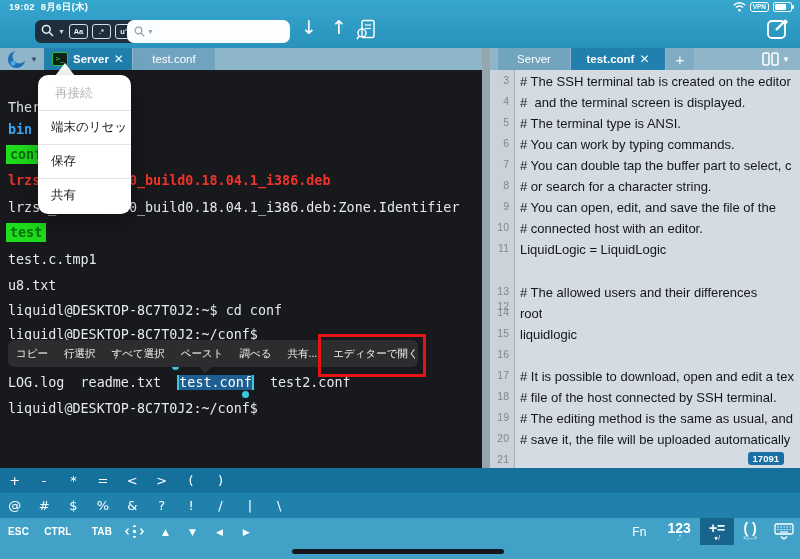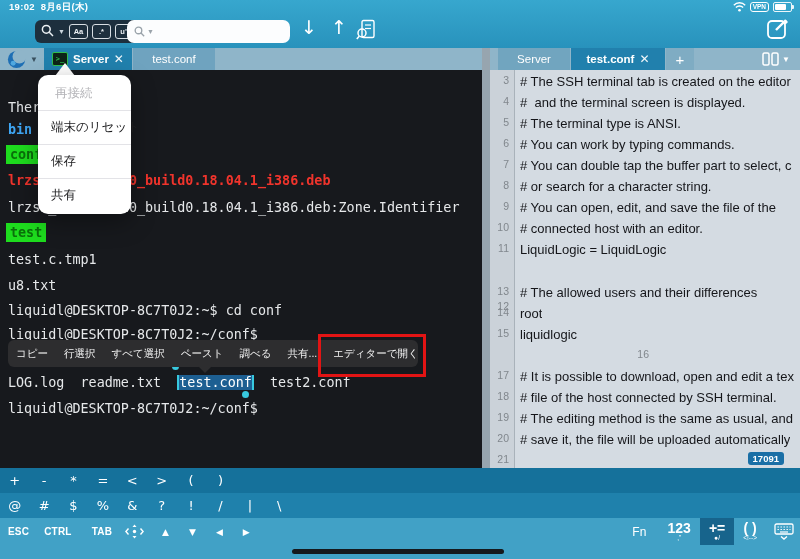--- a/index.html
+++ b/index.html
@@ -290,21 +290,21 @@
           <span class="ed-text"># The allowed users and their differences</span>
         </div>
         <div class="ed-row" style="top: 235.55px;">
           <span class="ed-num">14</span>
           <span class="ed-text">root</span>
         </div>
         <div class="ed-row" style="top: 256.6px;">
           <span class="ed-num">15</span>
           <span class="ed-text">liquidlogic</span>
         </div>
-        <div class="ed-row" style="top: 277.65px; justify-content: center;">
+        <div class="ed-row" style="top: 277.65px;">
           <span class="ed-num">16</span>
           <span class="ed-text"></span>
         </div>
         <div class="ed-row" style="top: 298.7px;">
           <span class="ed-num">17</span>
           <span class="ed-text"># It is possible to download, open and edit a tex</span>
         </div>
         <div class="ed-row" style="top: 319.75px;">
           <span class="ed-num">18</span>
           <span class="ed-text"># file of the host connected by SSH terminal.</span>

